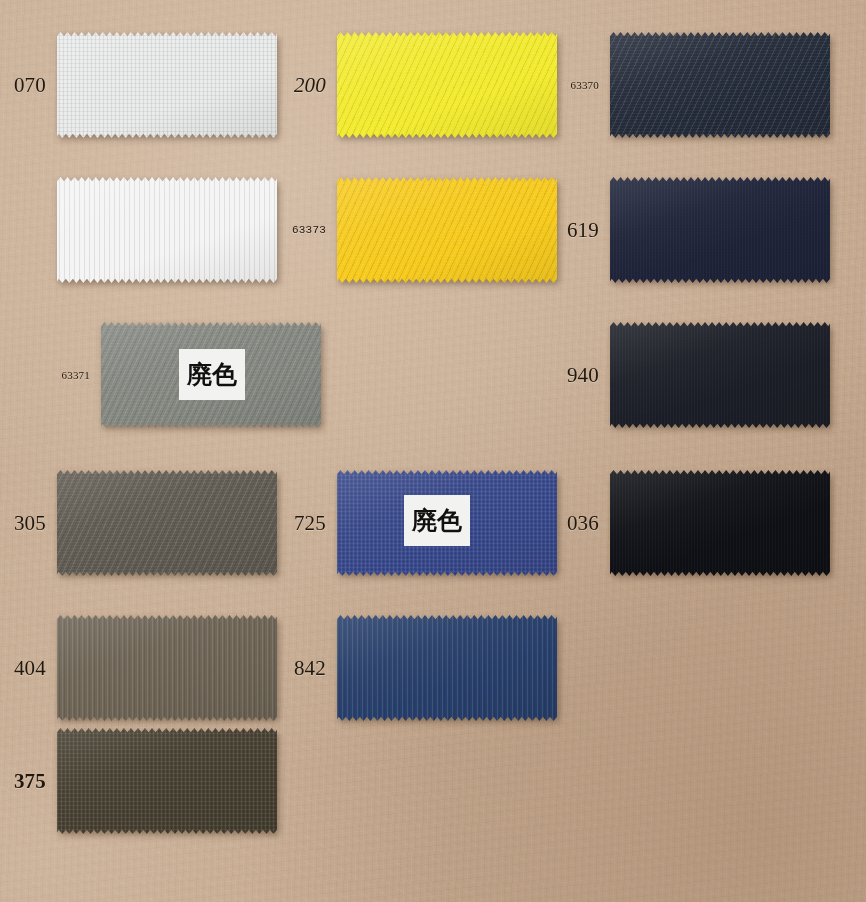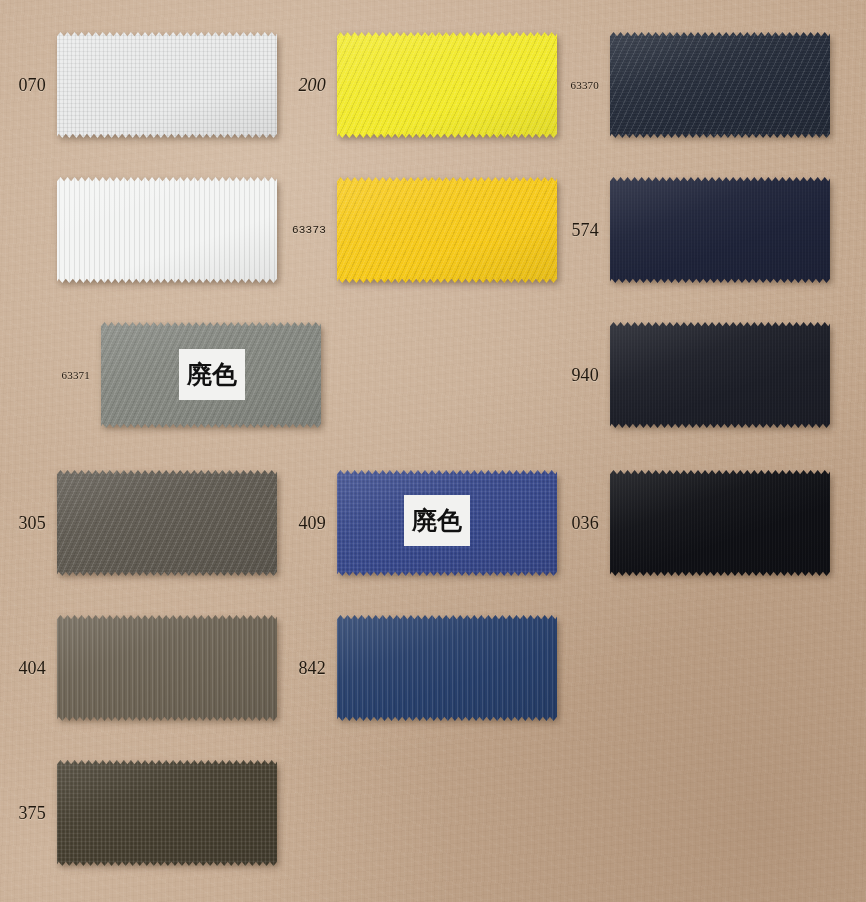--- a/index.html
+++ b/index.html
@@ -48,21 +48,21 @@
   .cell-code {
     position: absolute;
     left: 0;
     top: 0;
     width: 52px;
     height: 146px;
     display: flex;
     align-items: center;
     justify-content: flex-end;
     padding-right: 6px;
-    font-size: 18px;
+    font-size: 21px;
     letter-spacing: 0.2px;
     color: #20180f;
     text-shadow: 0 1px 0 rgba(255,245,230,0.35);
     white-space: nowrap;
     user-select: none;
   }
   .cell-code.wide {
     width: 58px;
     left: -6px;
     font-size: 11px;
@@ -226,21 +226,21 @@
       <div class="cell" style="left: 280px; top: 157px; font-family: Liberation Mono, monospace;">
         <div class="cell-code wide">63373</div>
         <div class="swatch-wrap">
           <div class="swatch" style="background-color: rgb(246, 201, 25);">
             <div class="weave twill"></div>
             <div class="sheen"></div>
           </div>
         </div>
       </div>
       <div class="cell" style="left: 553px; top: 157px;">
-        <div class="cell-code">574</div>
+        <div class="cell-code">619</div>
         <div class="swatch-wrap">
           <div class="swatch" style="background-color: rgb(29, 34, 56);">
             <div class="weave flat"></div>
             <div class="sheen"></div>
           </div>
         </div>
       </div>
       <div class="cell" style="left: 0px; top: 302px; margin-left: 44px;">
         <div class="cell-code wide">63371</div>
         <div class="swatch-wrap">
@@ -263,21 +263,21 @@
       <div class="cell" style="left: 0px; top: 450px;">
         <div class="cell-code">305</div>
         <div class="swatch-wrap">
           <div class="swatch" style="background-color: rgb(94, 89, 80);">
             <div class="weave twill"></div>
             <div class="sheen"></div>
           </div>
         </div>
       </div>
       <div class="cell" style="left: 280px; top: 450px;">
-        <div class="cell-code">409</div>
+        <div class="cell-code">725</div>
         <div class="swatch-wrap">
           <div class="swatch" style="background-color: rgb(55, 72, 140);">
             <div class="weave "></div>
             <div class="sheen"></div>
           </div>
         </div>
         <div class="haishoku" style="left: 124px; top: 45px;">廃色</div>
       </div>
       <div class="cell" style="left: 553px; top: 450px;">
         <div class="cell-code">036</div>
@@ -299,21 +299,21 @@
       </div>
       <div class="cell" style="left: 280px; top: 595px;">
         <div class="cell-code">842</div>
         <div class="swatch-wrap">
           <div class="swatch" style="background-color: rgb(39, 63, 107);">
             <div class="weave rib"></div>
             <div class="sheen"></div>
           </div>
         </div>
       </div>
-      <div class="cell" style="left: 0px; top: 740px;">
+      <div class="cell" style="left: 0px; top: 708px; font-weight: bold;">
         <div class="cell-code">375</div>
         <div class="swatch-wrap">
           <div class="swatch" style="background-color: rgb(70, 63, 48);">
             <div class="weave "></div>
             <div class="sheen"></div>
           </div>
         </div>
       </div>
     </div>
 </div>

